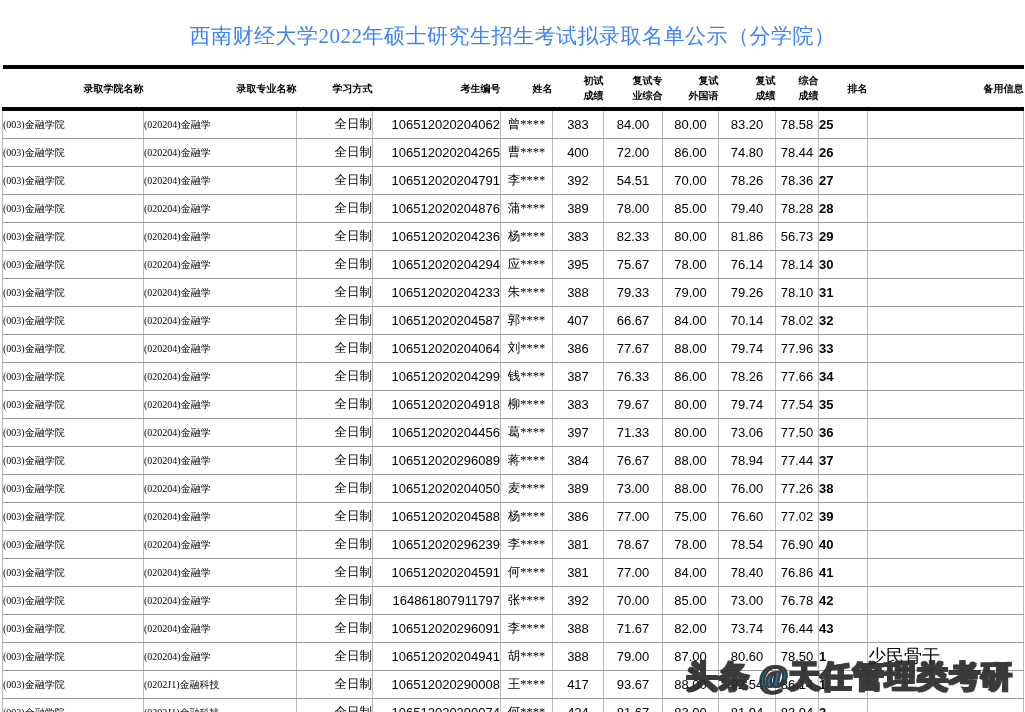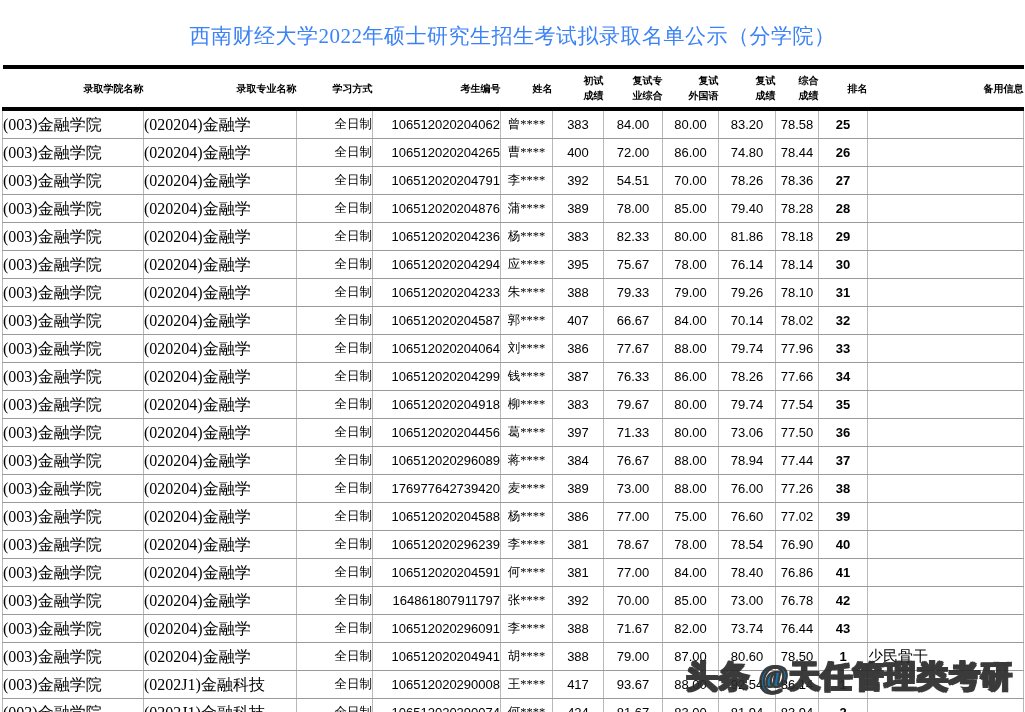--- a/index.html
+++ b/index.html
@@ -82,27 +82,27 @@
   col.c-examno    { width: 128px; }
   col.c-name      { width: 52px;  }
   col.c-first     { width: 51px;  }
   col.c-prof      { width: 59px;  }
   col.c-foreign   { width: 56px;  }
   col.c-retest    { width: 57px;  }
   col.c-total     { width: 43px;  }
   col.c-rank      { width: 49px;  }
   col.c-note      { width: 156px; }
 
-  td.college, td.major { text-align: left;  padding-left: 6px; font-family: "Liberation Serif","DejaVu Serif",serif; font-size: 16px;}
+  td.college, td.major { text-align: left;  padding-left: 6px; font-family: "Liberation Serif","DejaVu Serif",serif; font-size: 10px;}
   td.mode     { text-align: right; font-family: "Liberation Serif","DejaVu Serif",serif; }
   td.examno   { text-align: right; font-size: 13px; }
   td.name     { text-align: center; font-family: "Liberation Serif","DejaVu Serif",serif; font-size: 12.5px; }
   td.num      { text-align: center; font-size: 13px; }
-  td.rank     { text-align: center; font-size: 13px; font-weight: bold; padding-left: 4px; }
-  td.note     { text-align: left; padding-left: 8px; font-family: "Liberation Serif","DejaVu Serif",serif; font-size: 15px; margin-left: 15px; }
+  td.rank     { font-size: 13px; font-weight: bold; padding-left: 4px; }
+  td.note     { text-align: left; padding-left: 8px; font-family: "Liberation Serif","DejaVu Serif",serif; font-size: 18px; margin-left: 15px; }
 
   
   .watermark {
     position: absolute;
     right: 12px;
     bottom: 14px;
     display: flex;
     align-items: center;
     gap: 6px;
     pointer-events: none;
@@ -236,21 +236,21 @@
         <tr>
           <td class="college">(003)金融学院</td>
           <td class="major">(020204)金融学</td>
           <td class="mode">全日制</td>
           <td class="examno">106512020204236</td>
           <td class="name">杨****</td>
           <td class="num">383</td>
           <td class="num">82.33</td>
           <td class="num">80.00</td>
           <td class="num">81.86</td>
-          <td class="num">78.18</td>
+          <td class="num">56.73</td>
           <td class="rank">29</td>
           <td class="note"></td>
         </tr>
         <tr>
           <td class="college">(003)金融学院</td>
           <td class="major">(020204)金融学</td>
           <td class="mode">全日制</td>
           <td class="examno">106512020204294</td>
           <td class="name">应****</td>
           <td class="num">395</td>
@@ -356,21 +356,21 @@
           <td class="num">88.00</td>
           <td class="num">78.94</td>
           <td class="num">77.44</td>
           <td class="rank">37</td>
           <td class="note"></td>
         </tr>
         <tr>
           <td class="college">(003)金融学院</td>
           <td class="major">(020204)金融学</td>
           <td class="mode">全日制</td>
-          <td class="examno">176977642739420</td>
+          <td class="examno">106512020204050</td>
           <td class="name">麦****</td>
           <td class="num">389</td>
           <td class="num">73.00</td>
           <td class="num">88.00</td>
           <td class="num">76.00</td>
           <td class="num">77.26</td>
           <td class="rank">38</td>
           <td class="note"></td>
         </tr>
         <tr>

